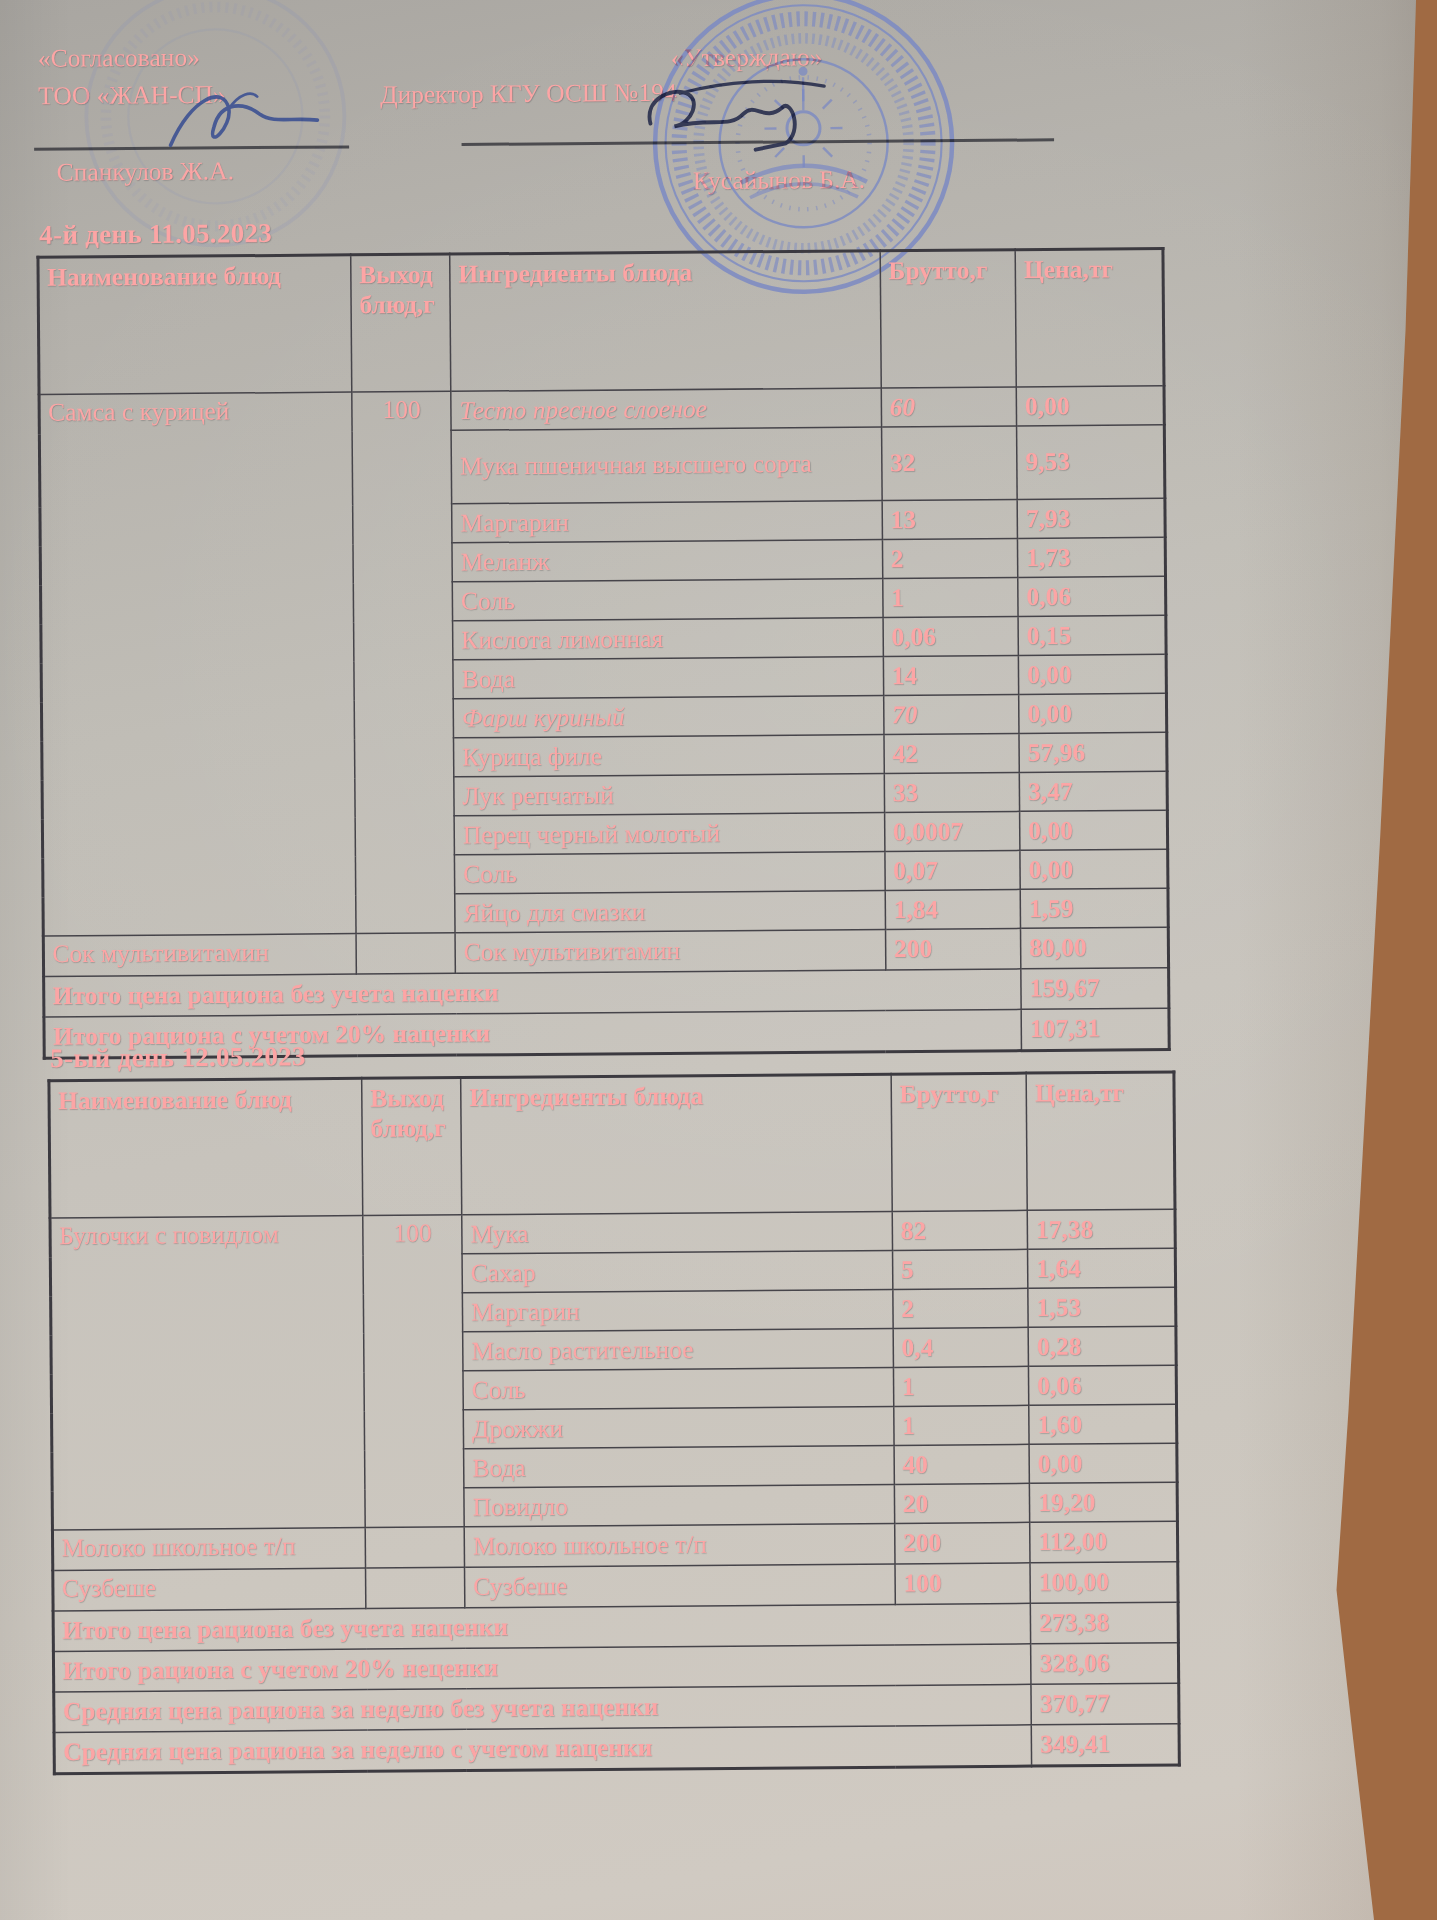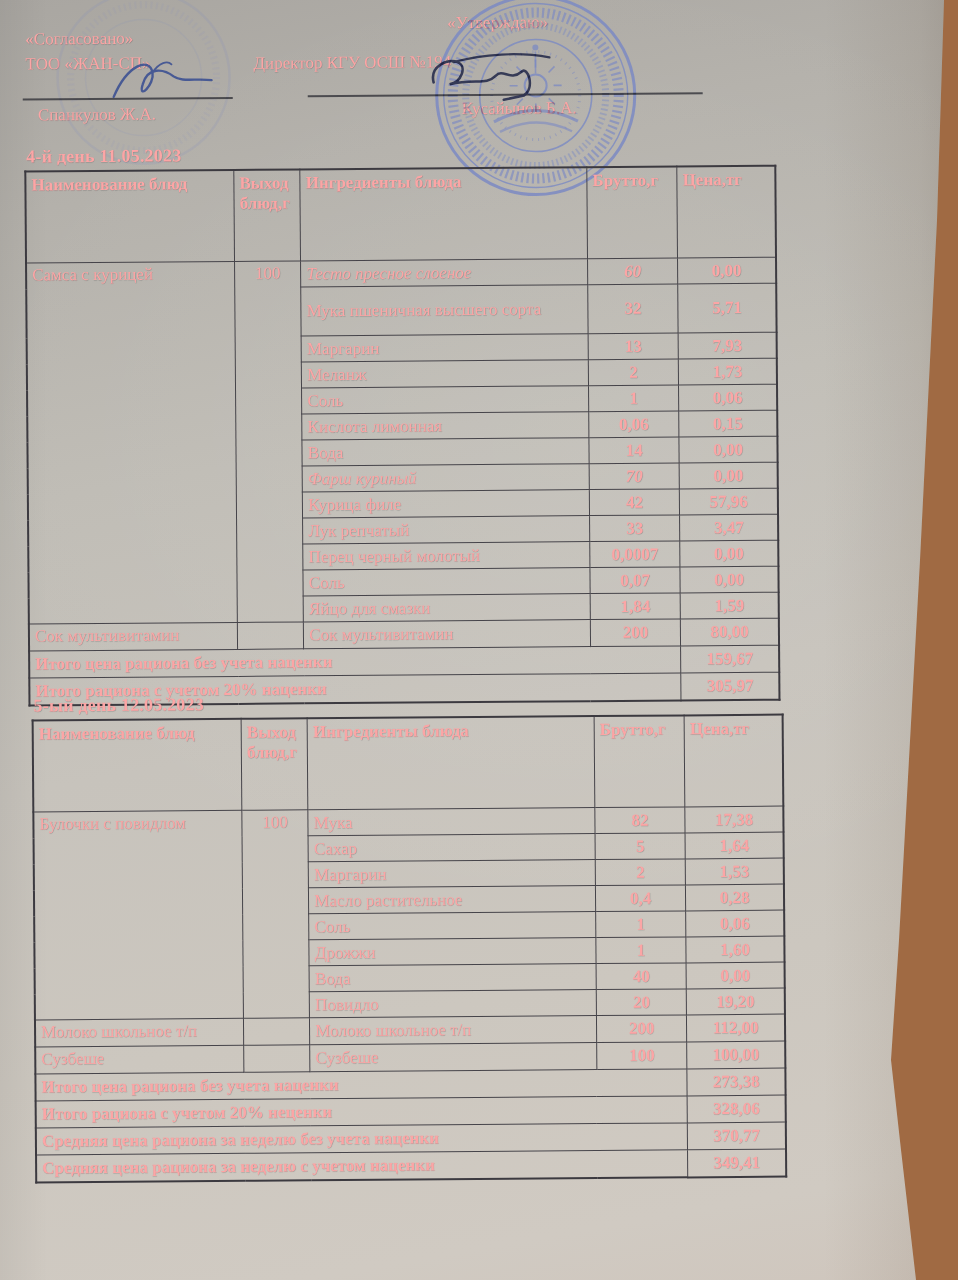--- a/index.html
+++ b/index.html
@@ -44,45 +44,45 @@
     border:2.4px solid #3c3a40; background:transparent;
   }
   .menu th, .menu td {
     border:1.7px solid #46444a; padding:1px 5px; font-size:17px;
     overflow:hidden;
   }
   .menu th { font-weight:700; text-align:left; vertical-align:top; height:86px; padding-top:3px; }
   .menu td { height:23px; }
   .menu td.dish { vertical-align:top; padding-top:2px; }
   .menu td.out  { vertical-align:top; text-align:center; padding-top:2px; }
-  .menu td.num  { text-align:center; font-weight:700; }
+  .menu td.num  { font-weight:700; }
   .menu tr.tall td { height:46px; }
   .menu tr.total td { height:24px; }
   .menu td.tlabel { font-weight:700; }
   .it { font-style:italic; }
 </style>
 </head>
 <body>
 
 <div class="scene">
   <div class="wood"></div>
   <div class="paper"></div>
 
   <div class="content">
 
     <span class="t" style="left:30px; top:26px;">«Согласовано»</span>
     <span class="t" style="left:30px; top:51px;">ТОО «ЖАН-СП»</span>
     <span class="t" style="left:258px; top:52px;">Директор КГУ ОСШ №194</span>
-    <span class="t" style="left:452px; top:13px;">«Утверждаю»</span>
+    <span class="t" style="left:452px; top:29px;">«Утверждаю»</span>
 
     <div class="sig-line" style="left:27px; top:95px; width:210px;"></div>
     <div class="sig-line" style="left:312px; top:94px; width:395px;"></div>
 
     <span class="t" style="left:42px; top:102px;">Спанкулов Ж.А.</span>
-    <span class="t" style="left:449px; top:99px;padding-left:17px;">Кусайынов Б.А.</span>
+    <span class="t" style="left:449px; top:111px;padding-left:17px;">Кусайынов Б.А.</span>
 
     <svg class="sig" style="left:112px; top:52px;" width="115" height="52" viewBox="0 0 115 52">
       <g fill="none" stroke="#3d5193" stroke-width="2.4" stroke-linecap="round" opacity="0.9">
         <path d="M6 42 C20 10 42 2 45 18 C47 30 30 46 35 30 C40 12 56 14 66 22 C74 28 88 24 104 26"></path>
         <path d="M45 18 C52 8 60 6 64 10" stroke-width="1.8"></path>
       </g>
     </svg>
     <svg class="sig" style="left:428px; top:48px;" width="140" height="56" viewBox="0 0 140 56">
       <g fill="none" stroke="#2c3150" stroke-width="2.6" stroke-linecap="round" opacity="0.92">
         <path d="M10 34 C6 18 24 10 34 14 C44 18 38 34 26 36 C52 30 62 38 72 28 C80 20 86 34 98 24 C104 18 112 40 100 48 L80 52"></path>
@@ -148,21 +148,21 @@
             <tr>
               <td class="dish" rowspan="13">Самса с курицей</td>
               <td class="out" rowspan="13">100</td>
               <td class="ing it">Тесто пресное слоеное</td>
               <td class="num it">60</td>
               <td class="num">0,00</td>
             </tr>
             <tr class="tall">
               <td class="ing">Мука пшеничная высшего сорта</td>
               <td class="num">32</td>
-              <td class="num">5,71</td>
+              <td class="num">9,53</td>
             </tr>
             <tr>
               <td class="ing">Маргарин</td>
               <td class="num">13</td>
               <td class="num">7,93</td>
             </tr>
             <tr>
               <td class="ing">Меланж</td>
               <td class="num">2</td>
               <td class="num">1,73</td>
@@ -218,21 +218,21 @@
               <td class="ing">Сок мультивитамин</td>
               <td class="num">200</td>
               <td class="num">80,00</td>
             </tr>
             <tr class="total">
               <td class="tlabel" colspan="4">Итого цена рациона без учета наценки</td>
               <td class="num">159,67</td>
             </tr>
             <tr class="total">
               <td class="tlabel" colspan="4">Итого рациона с учетом 20% наценки</td>
-              <td class="num">305,97</td>
+              <td class="num">107,31</td>
             </tr>
           </tbody>
         </table>
     </section>
 
     <section class="day-block" style="left:31px; top:692px;">
       <h2 class="day-title">5-ый день 12.05.2023</h2>
       <table class="menu">
           <colgroup>
             <col style="width:208px">

